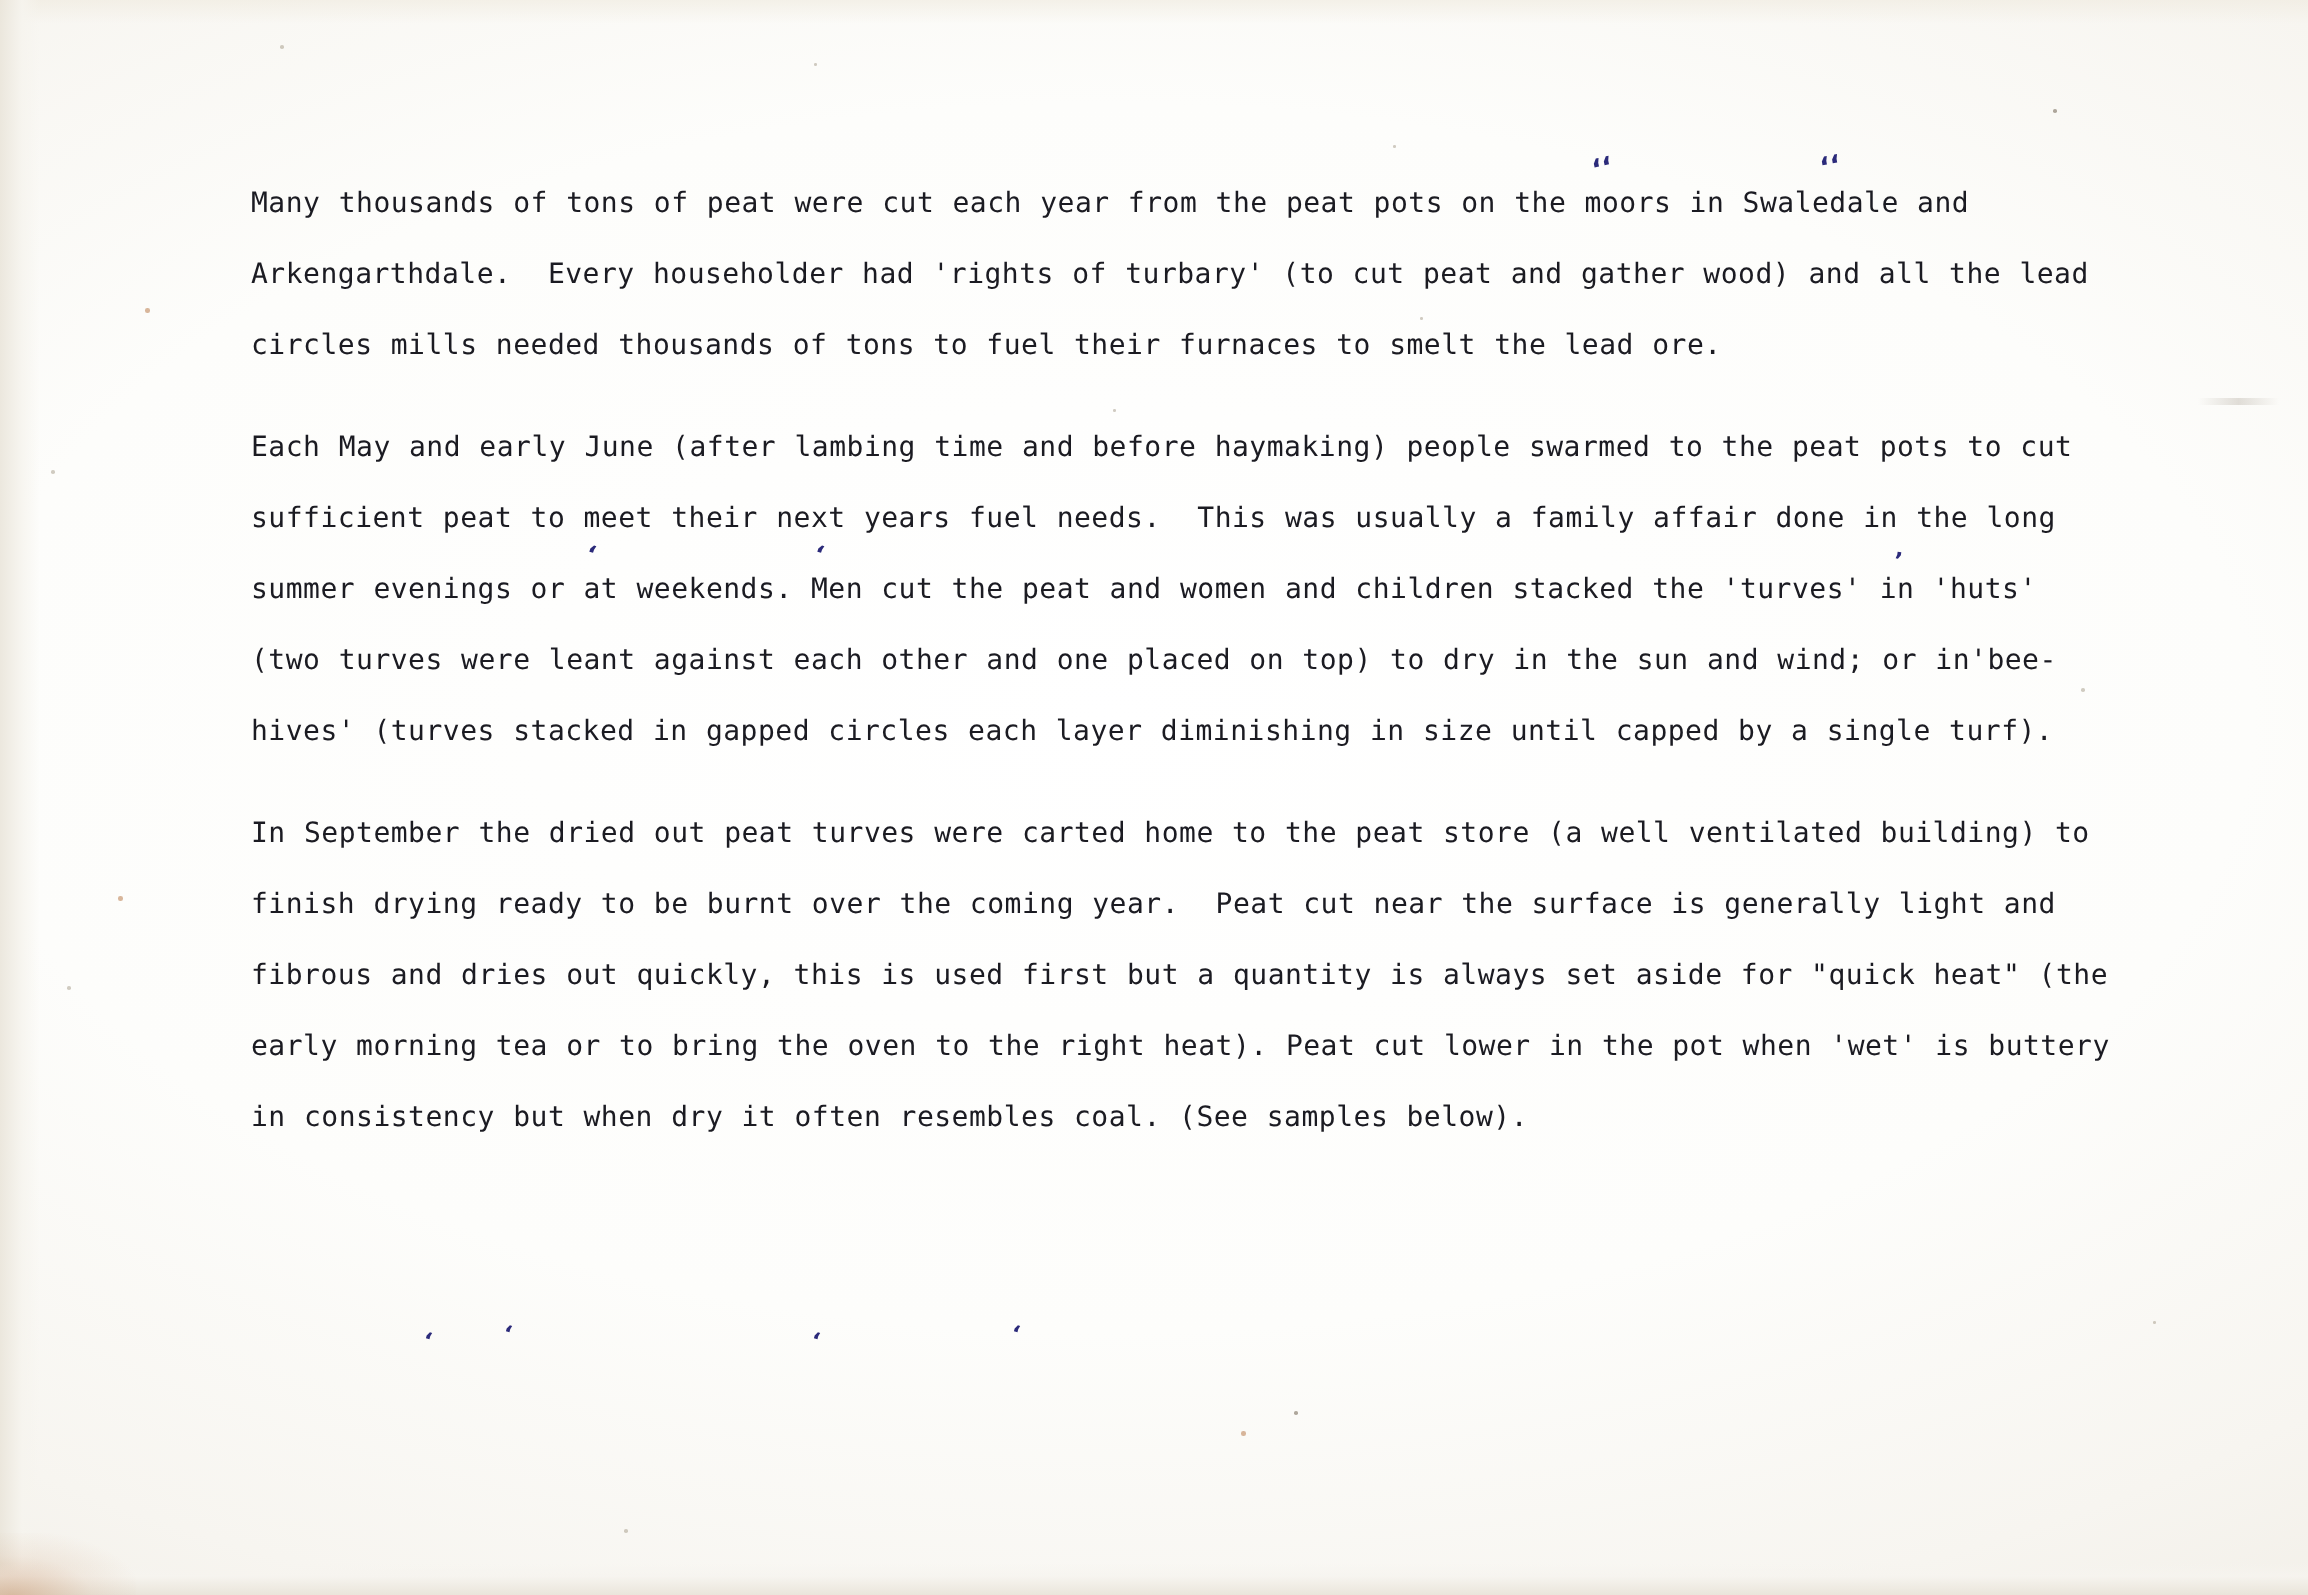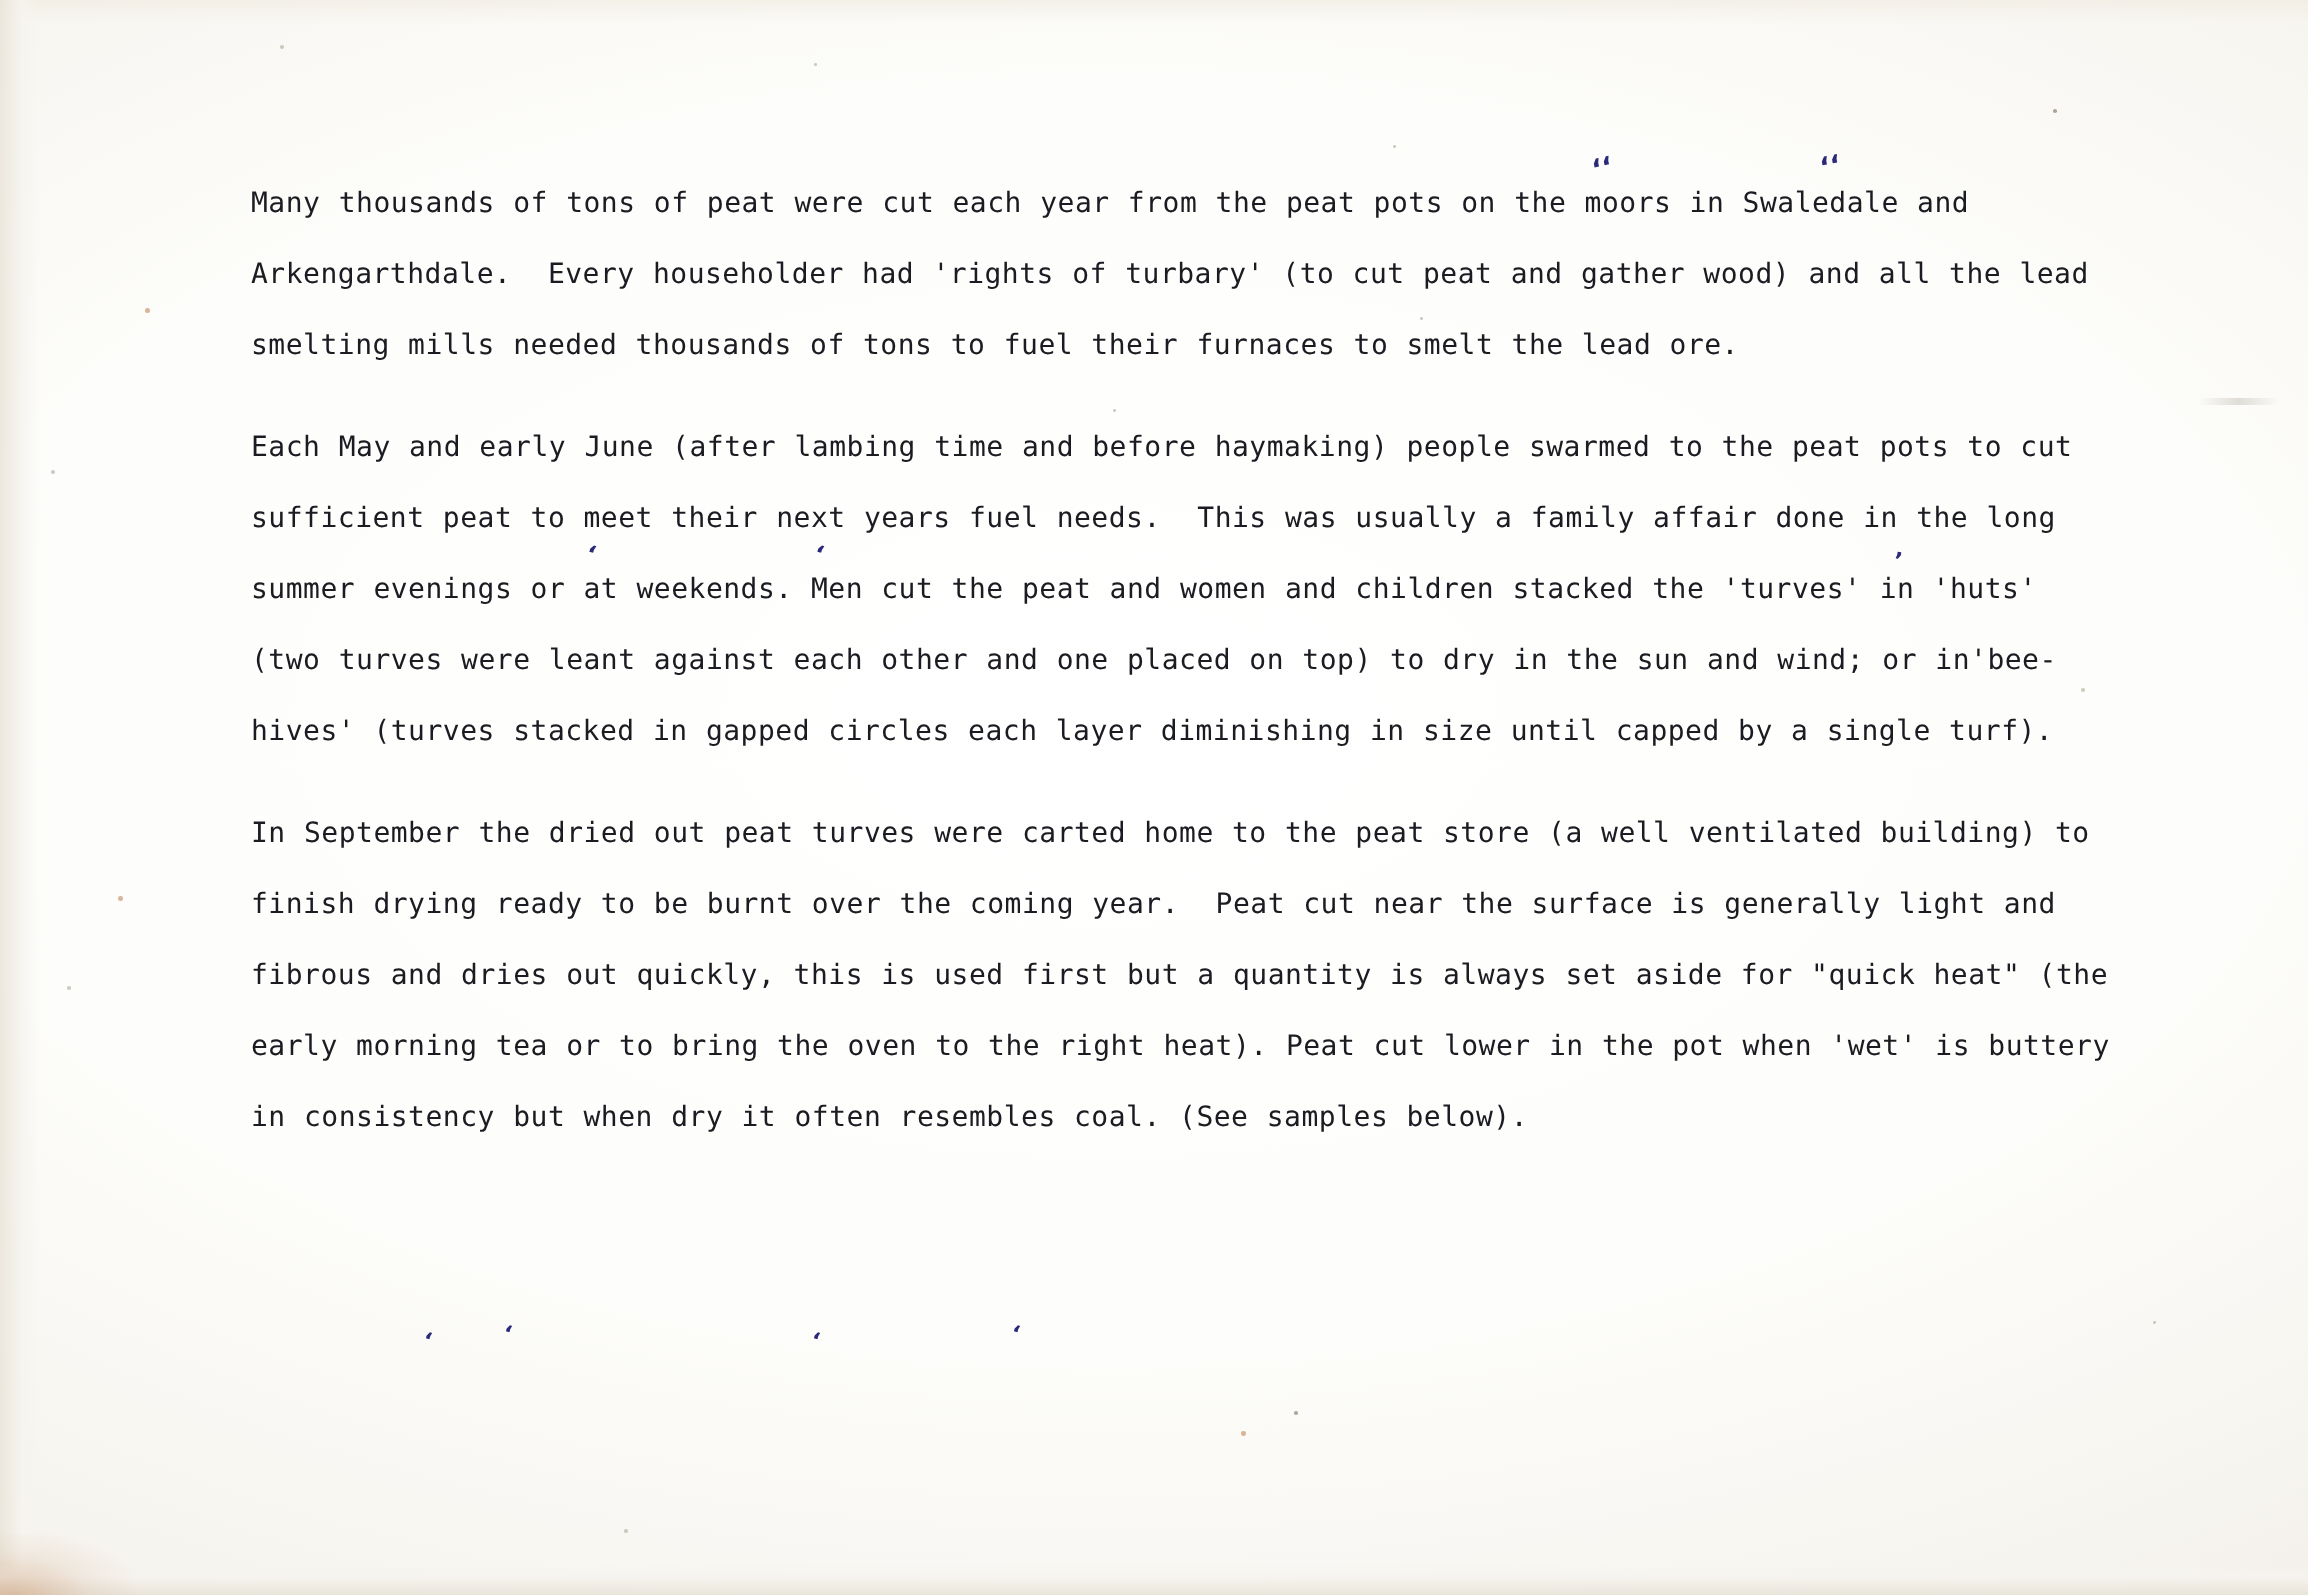--- a/index.html
+++ b/index.html
@@ -120,21 +120,21 @@
   <div class="speck rust" style="left:118px;top:896px;width:4.5px;height:4.5px;"></div>
   <div class="speck" style="left:67px;top:986px;width:3.6px;height:3.6px;"></div>
   <div class="speck" style="left:2081px;top:688px;width:3.6px;height:3.6px;"></div>
   <div class="speck dark" style="left:1294px;top:1411px;width:3.6px;height:3.6px;"></div>
   <div class="speck rust" style="left:1241px;top:1431px;width:4.5px;height:4.5px;"></div>
   <div class="speck" style="left:624px;top:1529px;width:3.6px;height:3.6px;"></div>
   <div class="speck" style="left:2153px;top:1321px;width:2.7px;height:2.7px;"></div>
   <div class="speck" style="left:51px;top:470px;width:3.6px;height:3.6px;"></div>
 
   <div id="text-body">
-    <p class="para">Many thousands of tons of peat were cut each year from the peat pots on the moors in Swaledale and Arkengarthdale.  Every householder had 'rights of turbary' (to cut peat and gather wood) and all the lead smelting mills needed thousands of tons to fuel their furnaces to smelt the lead ore.</p>
+    <p class="para">Many thousands of tons of peat were cut each year from the peat pots on the moors in Swaledale and Arkengarthdale.  Every householder had 'rights of turbary' (to cut peat and gather wood) and all the lead circles mills needed thousands of tons to fuel their furnaces to smelt the lead ore.</p>
     <p class="para">Each May and early June (after lambing time and before haymaking) people swarmed to the peat pots to cut sufficient peat to meet their next years fuel needs.  This was usually a family affair done in the long summer evenings or at weekends. Men cut the peat and women and children stacked the 'turves' in 'huts' (two turves were leant against each other and one placed on top) to dry in the sun and wind; or in'bee-hives' (turves stacked in gapped circles each layer diminishing in size until capped by a single turf).</p>
     <p class="para">In September the dried out peat turves were carted home to the peat store (a well ventilated building) to finish drying ready to be burnt over the coming year.  Peat cut near the surface is generally light and fibrous and dries out quickly, this is used first but a quantity is always set aside for "quick heat" (the early morning tea or to bring the oven to the right heat). Peat cut lower in the pot when 'wet' is buttery in consistency but when dry it often resembles coal. (See samples below).</p>
   </div>
 
   <div id="ink-layer">
       <span class="pen-mark" style="left: 1592px; top: 154px; font-size: 27px; transform: rotate(-12deg);">‘‘</span>
       <span class="pen-mark" style="left: 1820px; top: 152px; font-size: 27px; transform: rotate(-10deg);">‘‘</span>
       <span class="pen-mark" style="left: 586px; top: 543px; font-size: 23.5px; transform: rotate(18deg);">‘</span>
       <span class="pen-mark" style="left: 814px; top: 543px; font-size: 23.5px; transform: rotate(18deg);">‘</span>
       <span class="pen-mark" style="left: 1894px; top: 550px; font-size: 22px; transform: rotate(8deg);">’</span>

